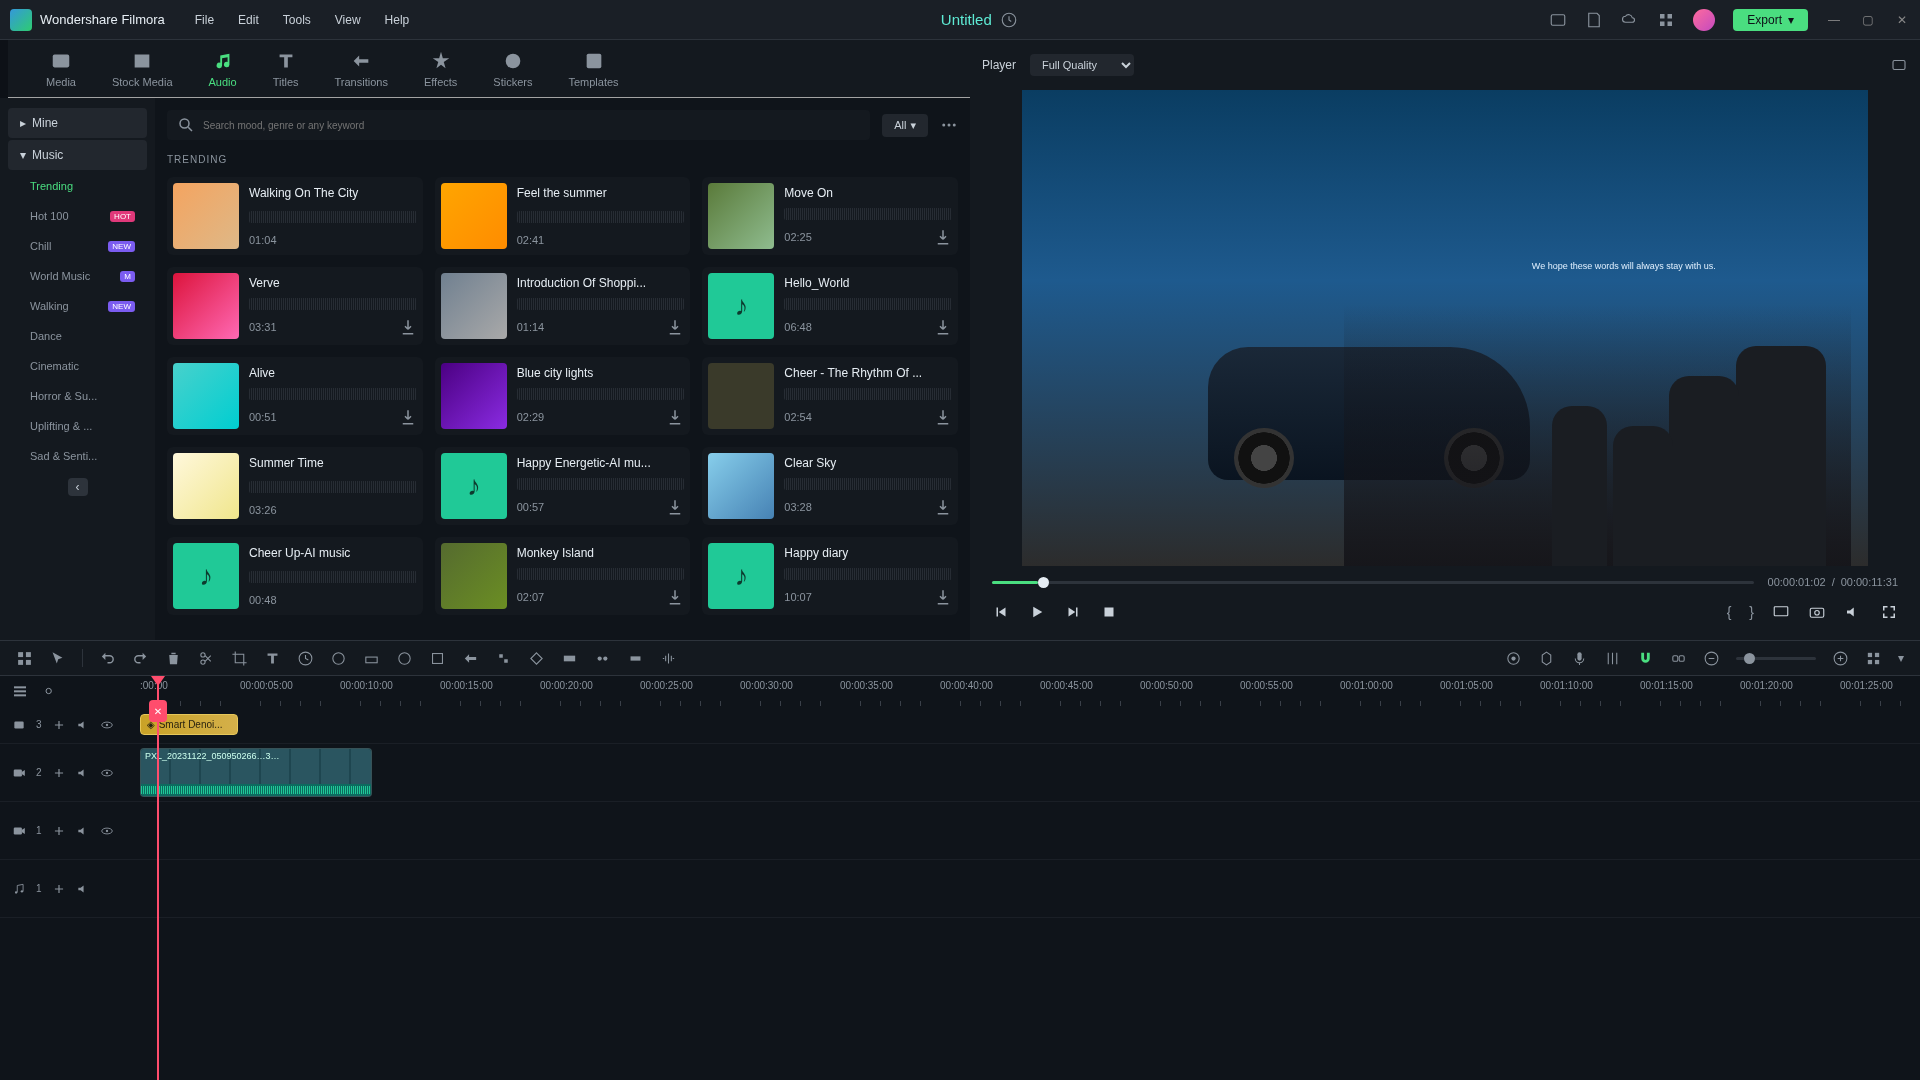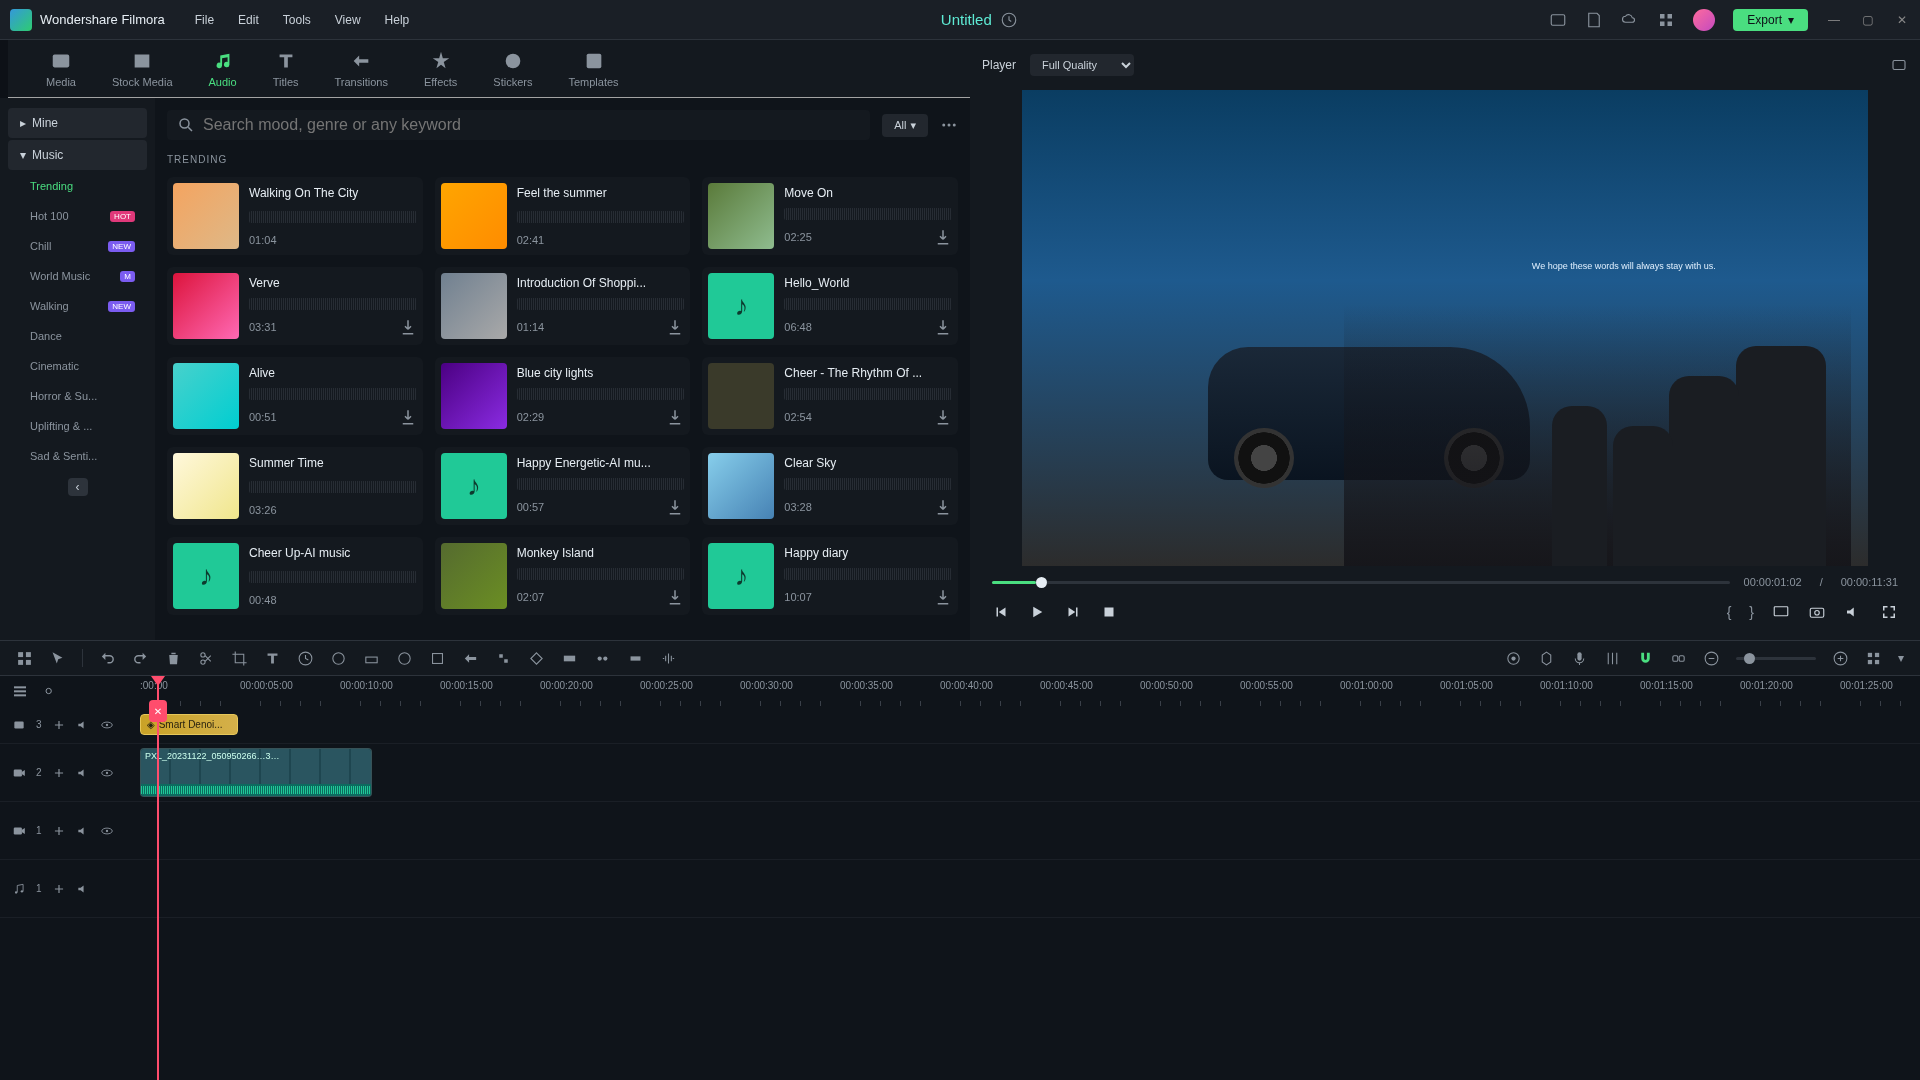--- a/index.html
+++ b/index.html
@@ -33,21 +33,21 @@
 .badge { font-size:8px; padding:1px 4px; border-radius:3px; margin-left:auto; color:#fff; }
 .badge.hot { background:#e0397a; }
 .badge.new { background:#7b5cf0; }
 .badge.m { background:#7b5cf0; }
 .collapse-handle { position:relative; text-align:center; margin-top:8px; }
 .collapse-handle div { display:inline-block; background:#2d333b; padding:2px 8px; border-radius:4px; cursor:pointer; }
 
 .content { flex:1; padding:12px; background:#0f141a; overflow:auto; }
 .search-row { display:flex; align-items:center; gap:12px; margin-bottom:14px; }
 .search-box { flex:1; display:flex; align-items:center; gap:8px; padding:6px 10px; background:#14191f; border-radius:4px; }
-.search-box input { flex:1; background:transparent; border:none; outline:none; color:#c9d1d9; font-size:16px; }
+.search-box input { flex:1; background:transparent; border:none; outline:none; color:#c9d1d9; font-size:10px; }
 .filter-btn { background:#22272e; padding:5px 12px; border-radius:4px; font-size:11px; cursor:pointer; display:flex; align-items:center; gap:4px; }
 .section-title { font-size:10px; color:#8b949e; letter-spacing:1px; margin-bottom:12px; }
 .tracks { display:grid; grid-template-columns:repeat(3,1fr); gap:12px; }
 .track { display:flex; background:#14191f; border-radius:6px; padding:6px; gap:10px; align-items:center; cursor:pointer; }
 .track .thumb { width:66px; height:66px; border-radius:4px; flex-shrink:0; }
 .track .info { flex:1; min-width:0; display:flex; flex-direction:column; justify-content:space-between; height:60px; }
 .track .title { font-size:12px; color:#e6edf3; white-space:nowrap; overflow:hidden; text-overflow:ellipsis; }
 .track .wave { height:12px; background:repeating-linear-gradient(90deg,#3a4049 0 1px,transparent 1px 2px); border-radius:2px; opacity:0.5; }
 .track .len { font-size:11px; color:#8b949e; }
 .track .dl { width:18px; height:18px; fill:#8b949e; cursor:pointer; align-self:flex-end; }
@@ -74,21 +74,21 @@
 .wheel { position:absolute; bottom:-8px; width:60px; height:60px; border-radius:50%; background:radial-gradient(circle,#444 30%,#111 31%,#111 60%,#333 61%); }
 .wheel.w1{left:8%;} .wheel.w2{right:8%;}
 .crowd { position:absolute; bottom:0; right:2%; width:60%; height:55%; background:linear-gradient(0deg,rgba(20,20,25,0.9),transparent); }
 .person{position:absolute; bottom:0; background:#1a1d22; border-radius:20px 20px 0 0;}
 .p1{right:5%;width:90px;height:220px;} .p2{right:22%;width:70px;height:190px;} .p3{right:35%;width:60px;height:140px;} .p4{right:48%;width:55px;height:160px;}
 .scrn-text{position:absolute;top:36%;right:18%;font-size:9px;color:#e0f0ff;}
 .preview-slider { height:16px; display:flex; align-items:center; margin:0 10px; }
 .slider-track { flex:1; height:3px; background:#2d333b; border-radius:2px; position:relative; }
 .slider-fill { position:absolute; left:0; top:0; bottom:0; width:6%; background:#4ade80; border-radius:2px; }
 .slider-knob { position:absolute; left:6%; top:-4px; width:11px; height:11px; background:#e6edf3; border-radius:50%; }
-.time-readout { display:flex; gap:18px; font-size:11px; color:#8b949e; margin-left:14px; }
+.time-readout { display:flex; gap:6px; font-size:11px; color:#8b949e; margin-left:14px; }
 .preview-ctrls { height:36px; display:flex; align-items:center; gap:18px; margin:4px 10px 0; }
 .preview-ctrls svg { width:18px; height:18px; fill:#c9d1d9; cursor:pointer; }
 .preview-ctrls .spacer { flex:1; }
 
 .toolbar { height:36px; background:#14191f; border-top:1px solid #2d333b; border-bottom:1px solid #2d333b; display:flex; align-items:center; padding:0 16px; gap:16px; }
 .toolbar svg { width:17px; height:17px; fill:#8b949e; cursor:pointer; }
 .toolbar .sep { width:1px; height:18px; background:#2d333b; }
 .toolbar .spacer { flex:1; }
 .zoom-slider { width:80px; height:3px; background:#2d333b; border-radius:2px; position:relative; }
 .zoom-slider .k { position:absolute; left:10%; top:-4px; width:11px; height:11px; background:#8b949e; border-radius:50%; }

